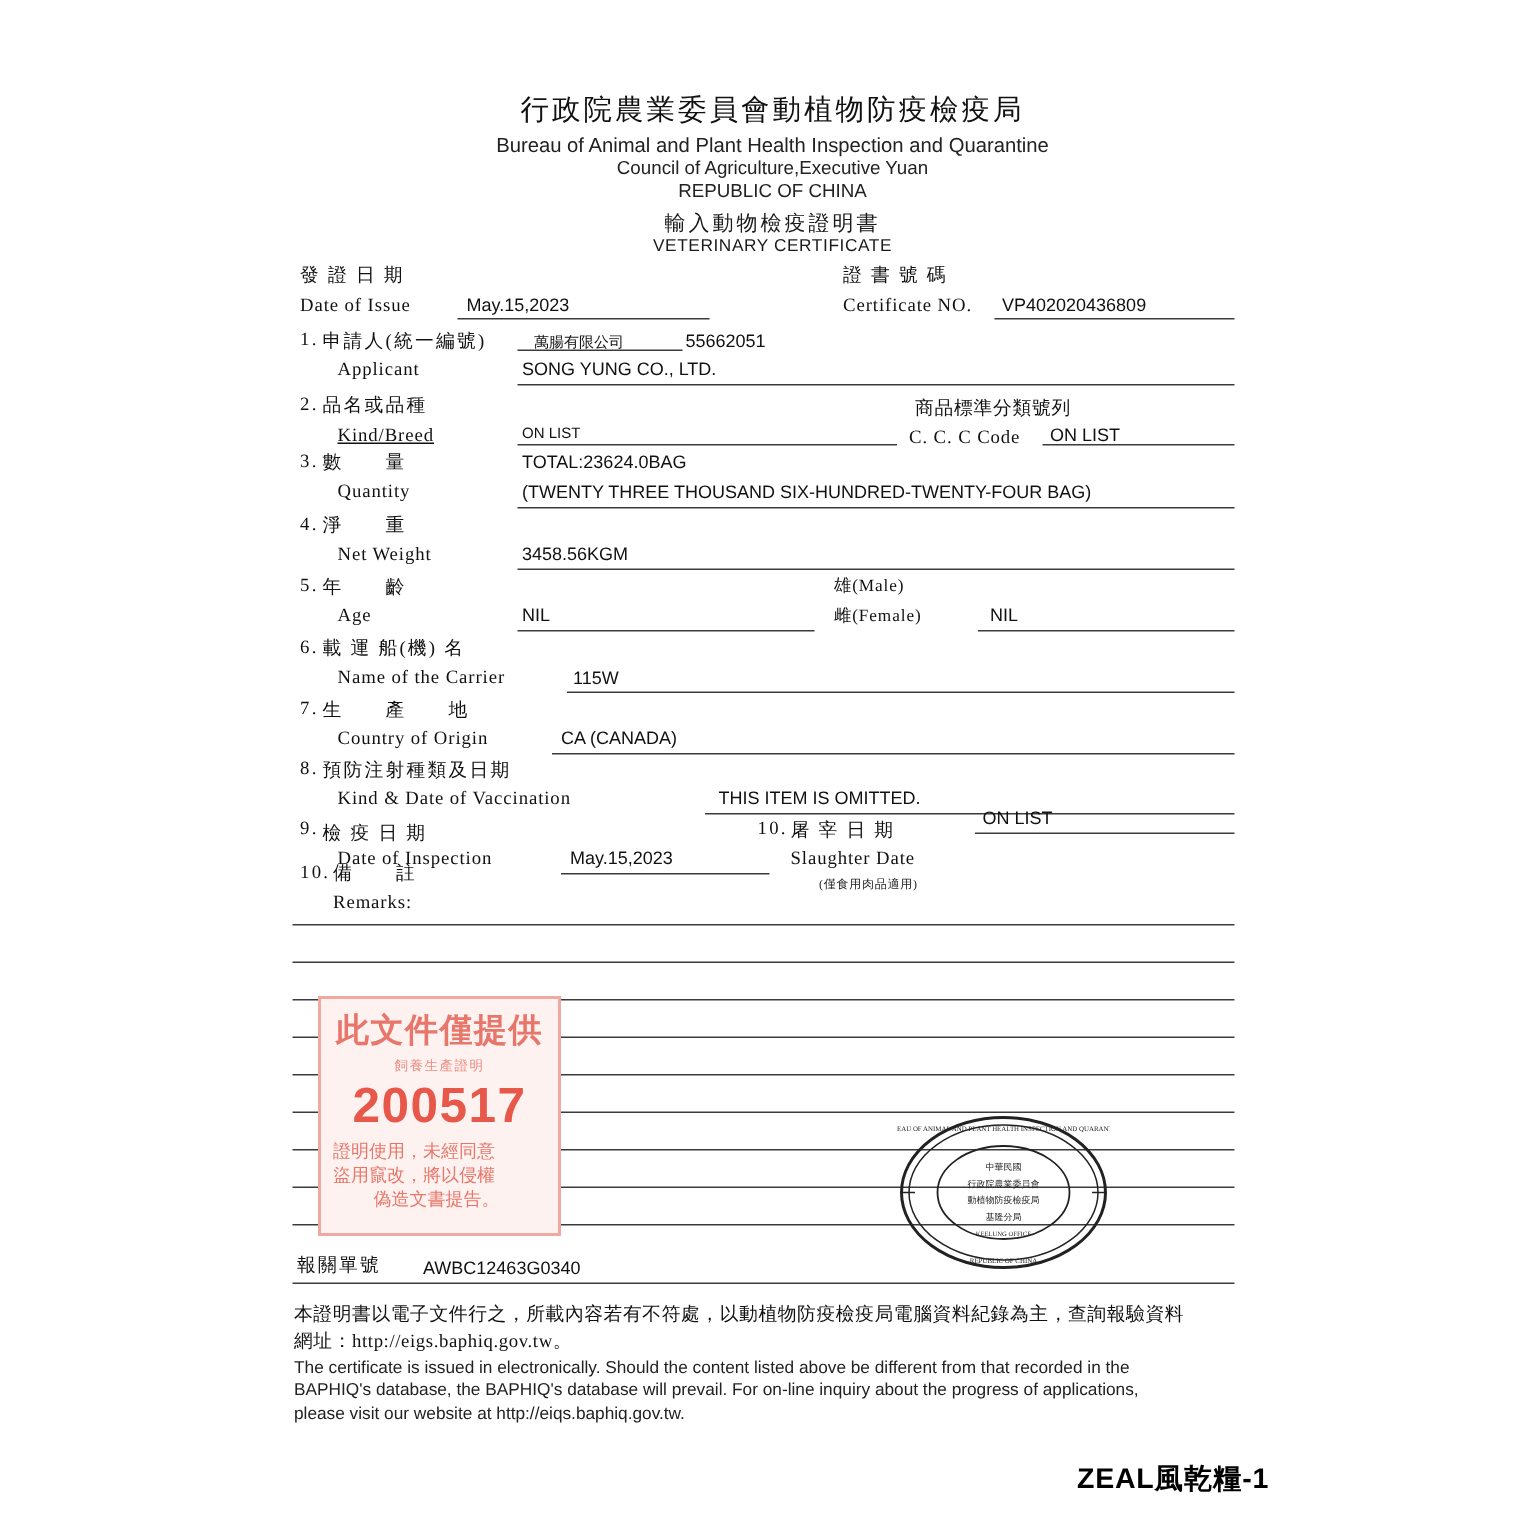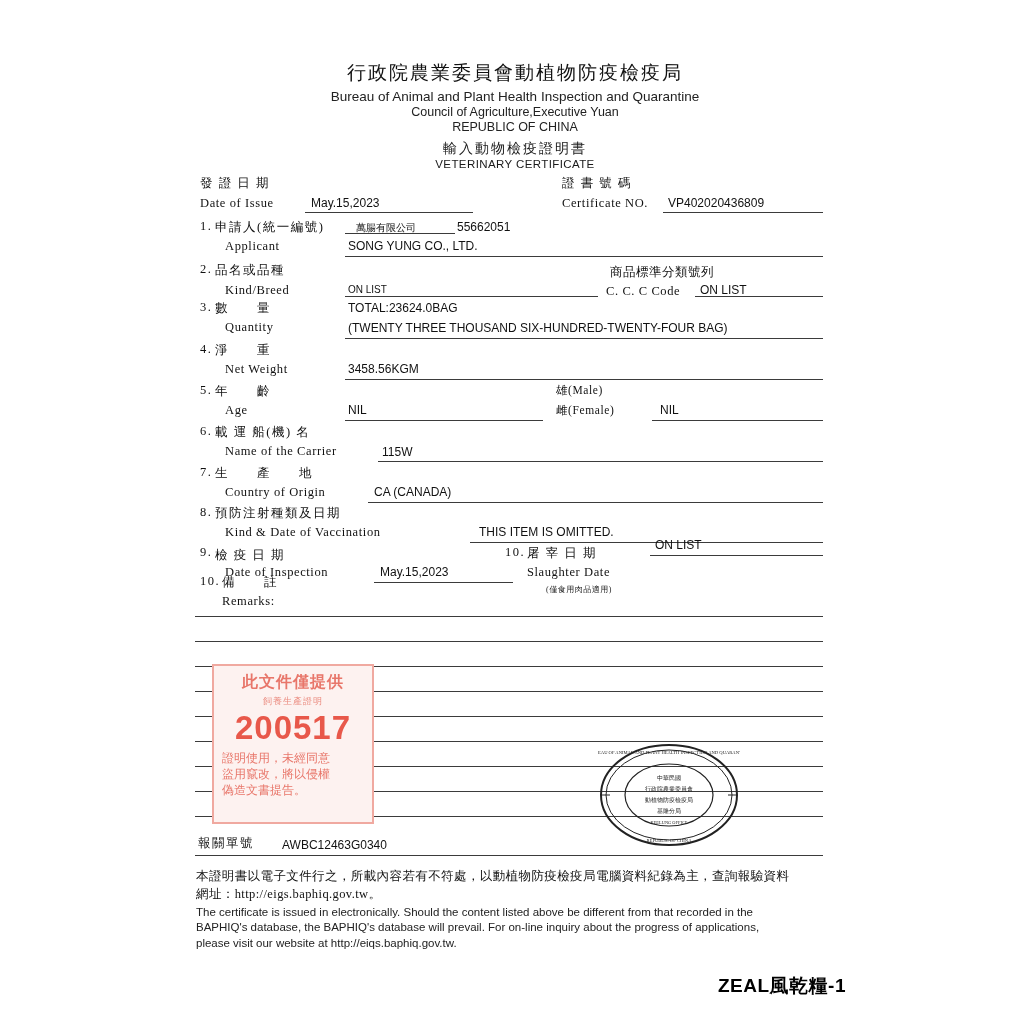--- a/index.html
+++ b/index.html
@@ -115,21 +115,21 @@
     top: 664px;
     width: 162px;
     height: 160px;
     border: 2px solid #f0a9a0;
     background: #fdf2f0;
     box-sizing: border-box;
     padding: 6px 8px;
   }
   .stamp .s-cn {
     font-family: "Liberation Serif", serif;
-    font-size: 16px;
+    font-size: 22px;
     color: #e8766a;
     letter-spacing: 1px;
     text-align: center;
     font-weight: bold;
   }
   .stamp .s-cn-sm {
     font-family: "Liberation Serif", serif;
     font-size: 9px;
     color: #eb8d81;
     letter-spacing: 1px;
@@ -216,21 +216,21 @@
   <div class="lbl-cn" style="left:215px; top:219px;">申請人(統一編號)</div>
   <div class="lbl-en" style="left:225px; top:239px;">Applicant</div>
   <div class="val-s" style="left:356px; top:221px;">萬腸有限公司</div>
   <div class="val" style="left:457px; top:220px;">55662051</div>
   <div class="val" style="left:348px; top:239px;">SONG YUNG CO., LTD.</div>
   <div class="line" style="left:345px; top:233px; width:110px;"></div>
   <div class="line" style="left:345px; top:256px; width:478px;"></div>
 
   <div class="lbl-cn" style="left:200px; top:262px;">2.</div>
   <div class="lbl-cn" style="left:215px; top:262px;">品名或品種</div>
-  <div class="lbl-en" style="left:225px; top:283px;">Kind/Breed</div>
+  <div class="lbl-en" style="left:225px; top:283px;text-decoration:underline;">Kind/Breed</div>
   <div class="val-s" style="left:348px; top:284px;">ON LIST</div>
   <div class="line" style="left:345px; top:296px; width:253px;"></div>
 
   <div class="lbl-cn" style="left:610px; top:264px; letter-spacing:0.5px;">商品標準分類號列</div>
   <div class="lbl-en" style="left:606px; top:284px;">C. C. C Code</div>
   <div class="val" style="left:700px; top:283px;">ON LIST</div>
   <div class="line" style="left:695px; top:296px; width:128px;"></div>
 
   <div class="lbl-cn" style="left:200px; top:300px;">3.</div>
   <div class="lbl-cn" style="left:215px; top:300px;">數　　量</div>
@@ -299,21 +299,21 @@
   <div class="line" style="left:195px; top:766px; width:628px;"></div>
   <div class="line" style="left:195px; top:791px; width:628px;"></div>
   <div class="line" style="left:195px; top:816px; width:628px;"></div>
 
   <div class="stamp">
     <div class="s-cn">此文件僅提供</div>
     <div class="s-cn-sm">飼養生產證明</div>
     <div class="s-num">200517</div>
     <div class="s-body">證明使用，未經同意</div>
     <div class="s-body" style="margin-top:0;">盜用竄改，將以侵權</div>
-    <div class="s-body" style="margin-top:0;">偽造文書提告。</div>
+    <div class="s-body" style="margin-top:0;margin-left:27px;">偽造文書提告。</div>
   </div>
 
   <div class="seal">
     <svg viewBox="0 0 142 106" width="142" height="106">
       <ellipse cx="71" cy="53" rx="68" ry="50" fill="none" stroke="#222" stroke-width="2"></ellipse>
       <ellipse cx="71" cy="53" rx="63" ry="45" fill="none" stroke="#222" stroke-width="1"></ellipse>
       <ellipse cx="71" cy="53" rx="44" ry="31" fill="none" stroke="#222" stroke-width="1.2"></ellipse>
       <g stroke="#222" stroke-width="1">
         <line x1="3" y1="53" x2="12" y2="53"></line>
         <line x1="130" y1="53" x2="139" y2="53"></line>

